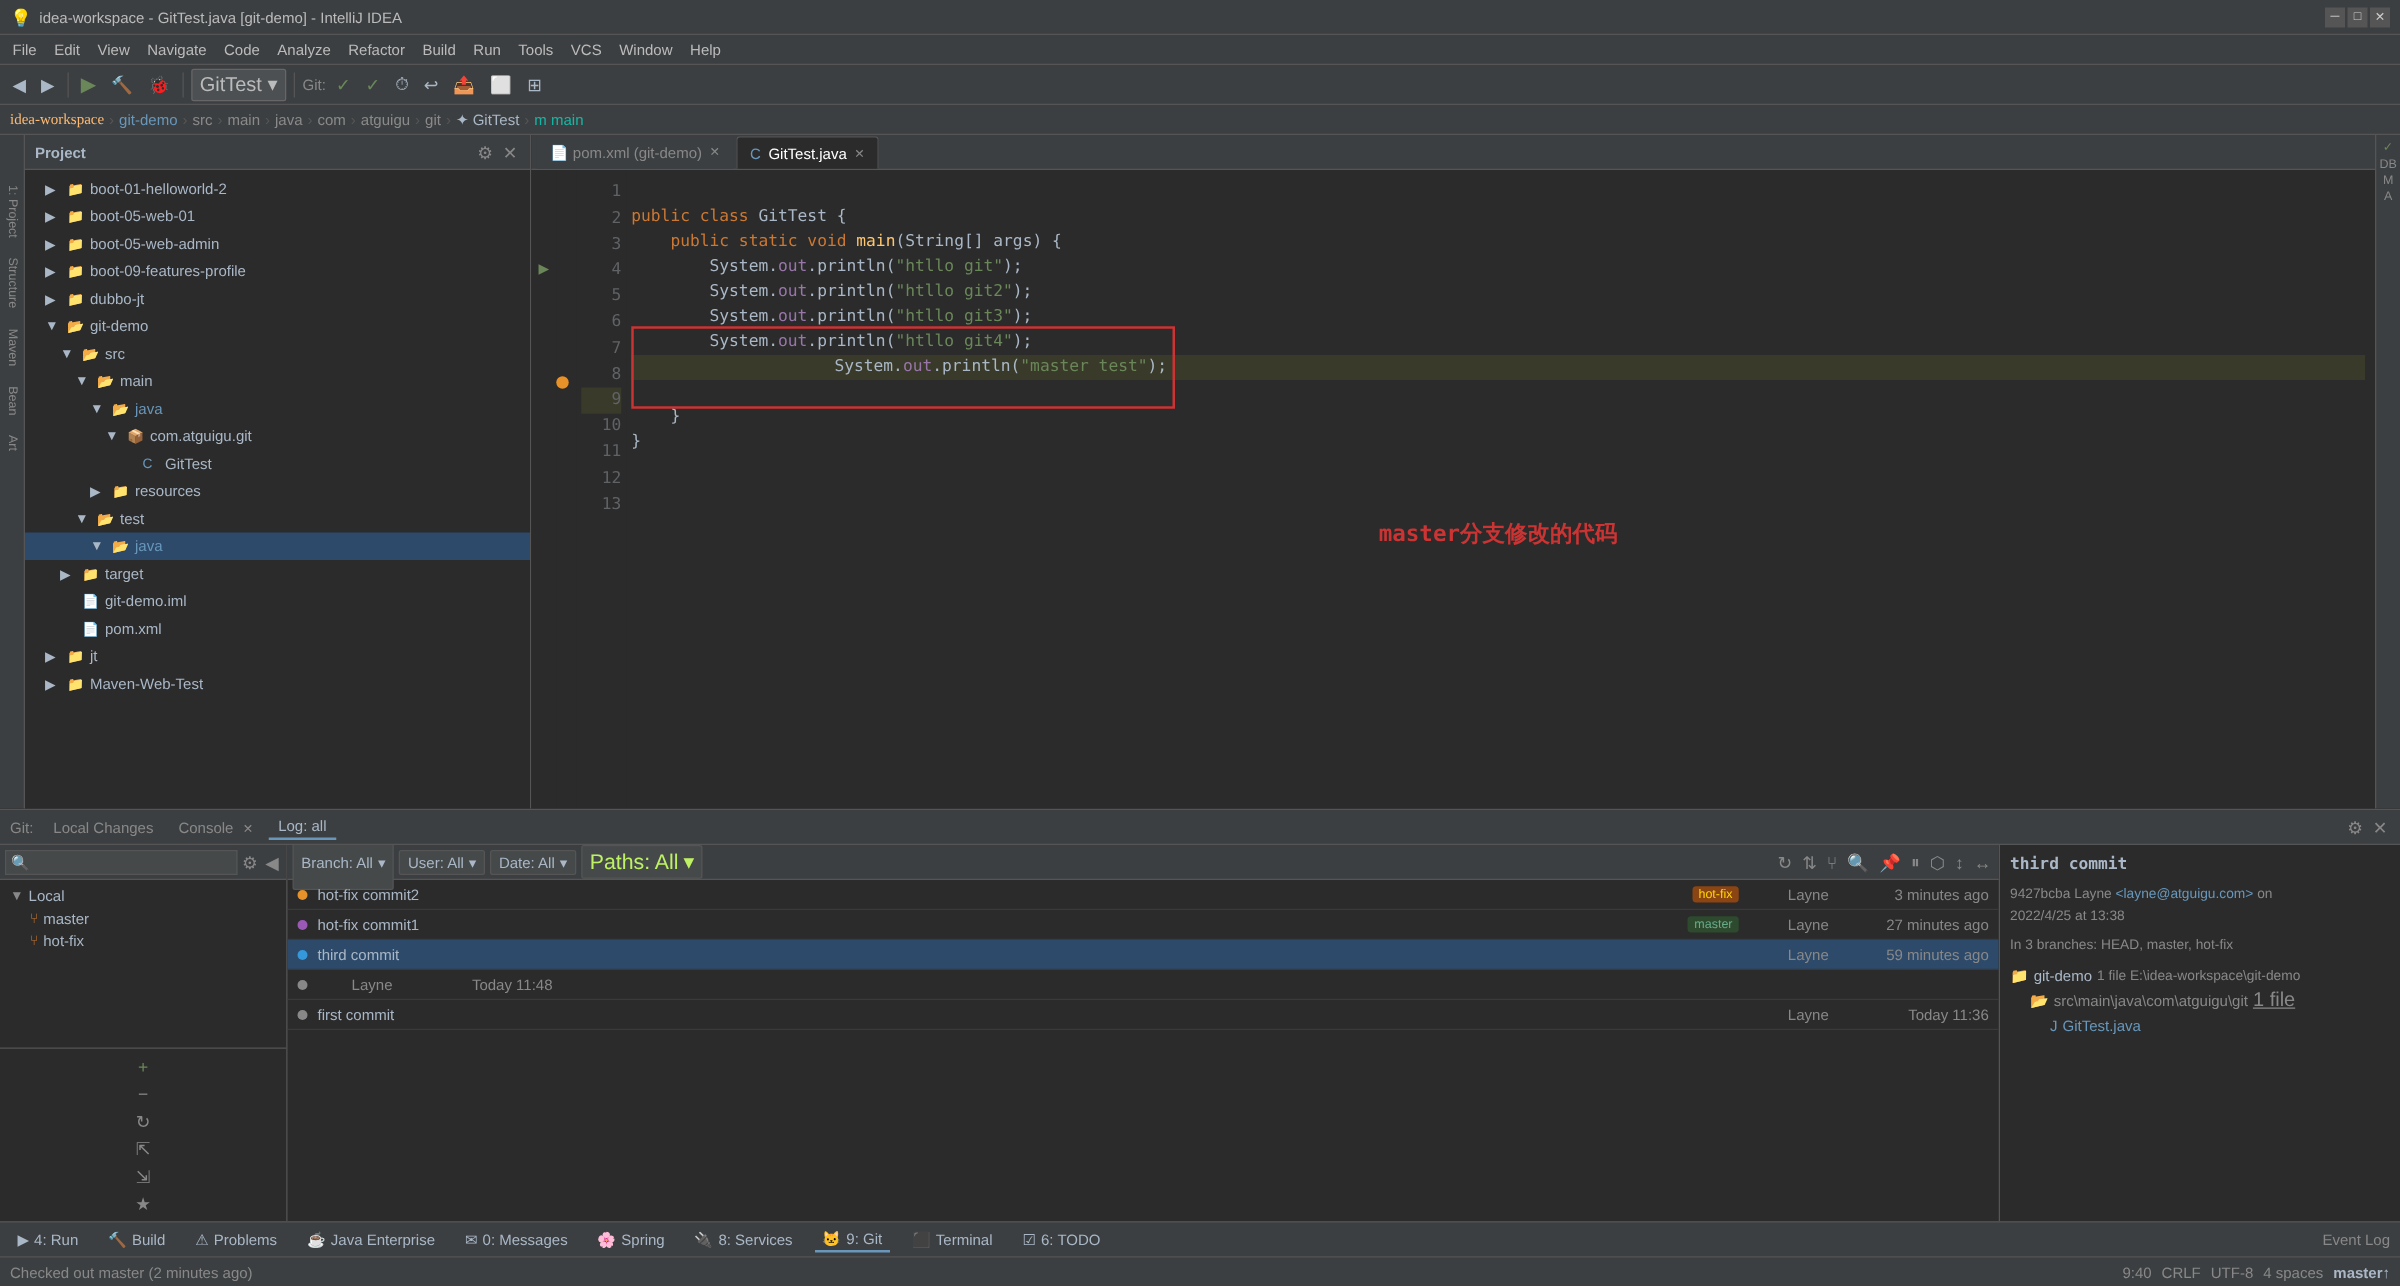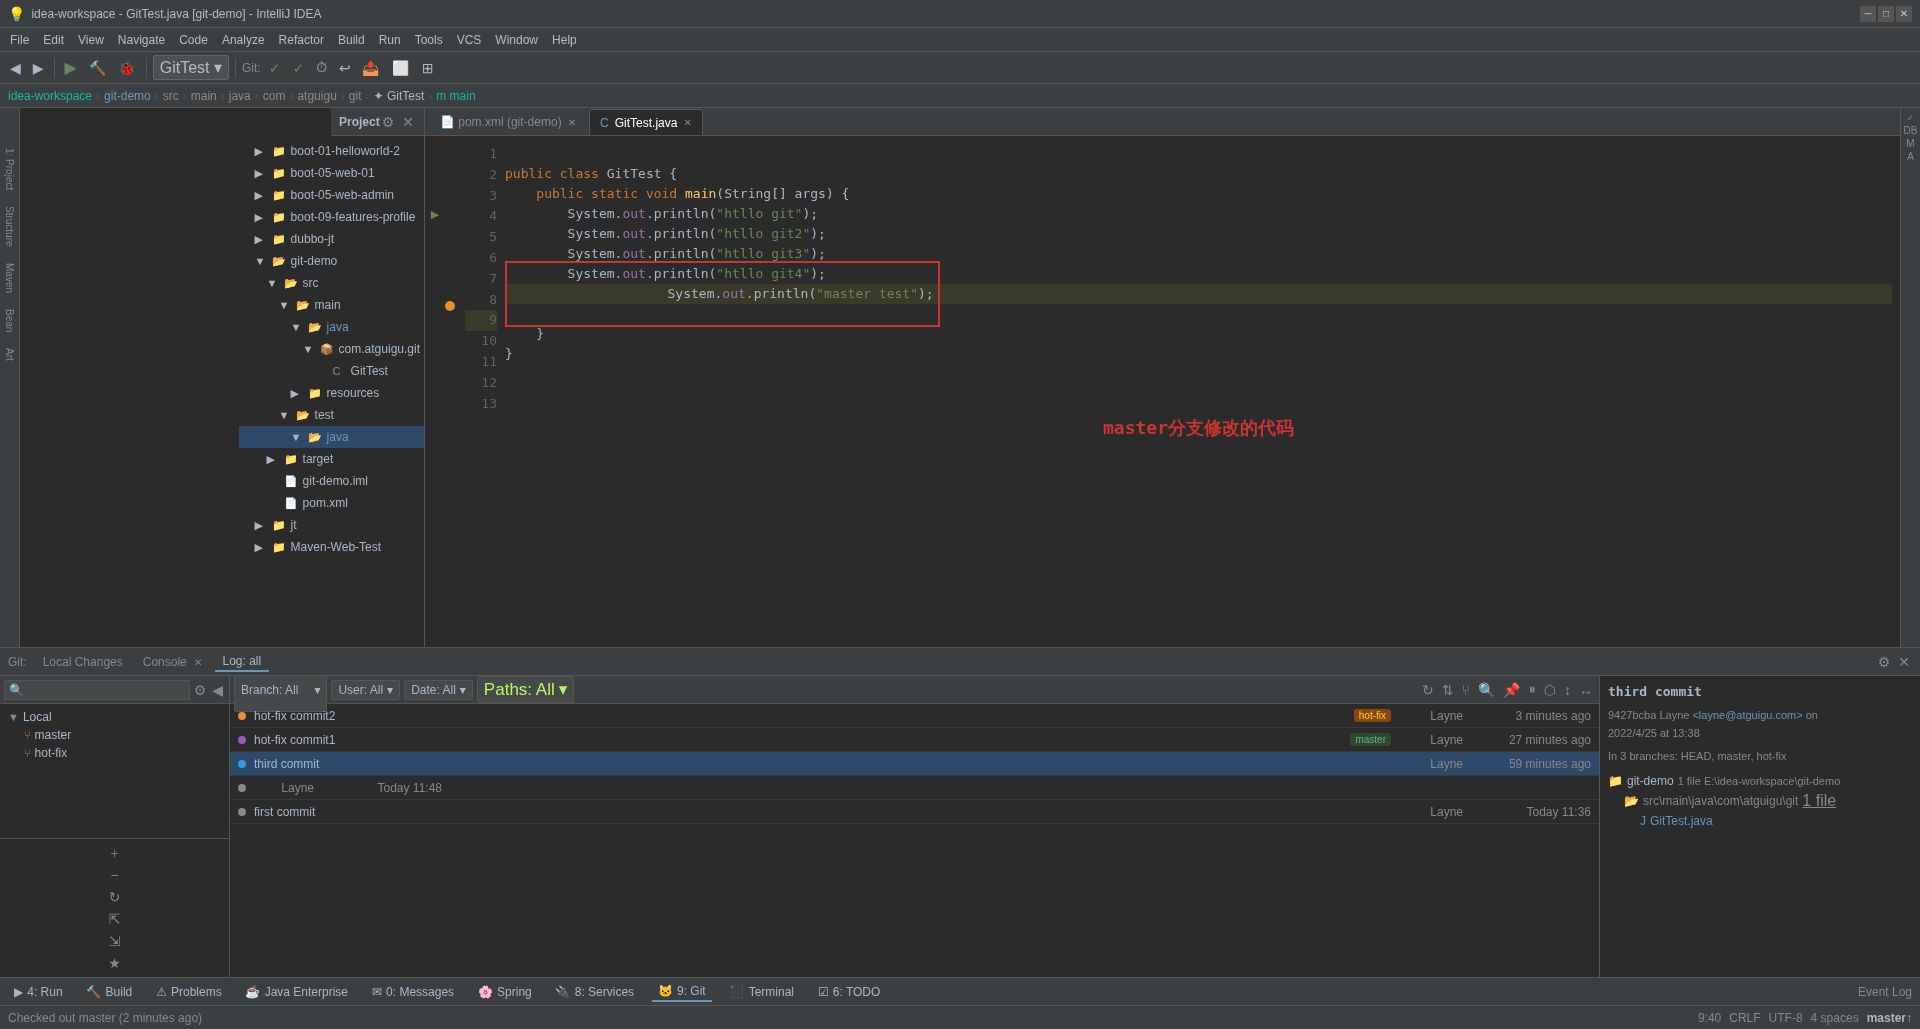--- a/index.html
+++ b/index.html
@@ -25,21 +25,21 @@
     .toolbar { background: #3c3f41; height: 32px; display: flex; align-items: center; padding: 0 6px; border-bottom: 1px solid #555; flex-shrink: 0; gap: 4px; }
     .toolbar-btn { background: none; border: none; color: #a9b7c6; cursor: pointer; padding: 2px 4px; font-size: 14px; }
     .toolbar-separator { width: 1px; height: 20px; background: #555; margin: 0 2px; }
     .run-btn { color: #6a8759; font-size: 16px; }
     .git-dropdown { background: #4c5052; border: 1px solid #666; color: #bbb; font-size: 16px; padding: 2px 6px; cursor: pointer; border-radius: 2px; }
 
     
     .main-area { display: flex; flex: 1; overflow: hidden; }
 
     
-    .project-panel { width: 405px; display: flex; flex-direction: column; border-right: 1px solid #555; flex-shrink: 0; align-items: flex-end; }
+    .project-panel { width: 405px; display: flex; flex-direction: column; border-right: 1px solid #555; flex-shrink: 0; }
     .project-header { background: #3c3f41; height: 28px; display: flex; align-items: center; justify-content: space-between; padding: 0 8px; border-bottom: 1px solid #555; }
     .project-header-title { color: #a9b7c6; font-size: 12px; font-weight: bold; }
     .project-header-icons { display: flex; gap: 4px; }
     .project-tree { flex: 1; overflow-y: auto; background: #2b2b2b; padding: 4px 0; }
     .tree-item { display: flex; align-items: center; gap: 4px; padding: 1px 4px; cursor: pointer; height: 22px; }
     .tree-item.highlighted { background: #2d4a6a; }
     .tree-icon { font-size: 11px; width: 14px; flex-shrink: 0; }
     .tree-label { font-size: 12px; }
     .tree-label.blue { color: #6897bb; }
     .indent-1 { padding-left: 16px; }
@@ -166,21 +166,21 @@
   <button class="toolbar-btn" style="color:#6a8759;">✓</button>
   <button class="toolbar-btn" style="color:#6a8759;">✓</button>
   <button class="toolbar-btn">⏱</button>
   <button class="toolbar-btn">↩</button>
   <button class="toolbar-btn">📤</button>
   <button class="toolbar-btn">⬜</button>
   <button class="toolbar-btn">⊞</button>
 </div>
 
 <div class="breadcrumb-bar">
-  <span style="color:#14b8a6;">idea-workspace</span>
+  <span style="color:#fdba74;font-family:Liberation Serif, serif;">idea-workspace</span>
   <span class="sep">›</span>
   <span style="color:#6897bb;">git-demo</span>
   <span class="sep">›</span>
   <span>src</span>
   <span class="sep">›</span>
   <span>main</span>
   <span class="sep">›</span>
   <span>java</span>
   <span class="sep">›</span>
   <span>com</span>
@@ -458,21 +458,21 @@
         <button class="icon-btn">↻</button>
         <button class="icon-btn">⇱</button>
         <button class="icon-btn">⇲</button>
         <button class="icon-btn">★</button>
       </div>
     </div>
 
     <div class="git-log">
 
       <div class="git-log-toolbar">
-        <div style="background:#45494a;border:1px solid #555;color:#a9b7c6;padding:14px 6px;font-size:12px;display:flex;align-items:center;gap:16px;cursor:pointer;border-radius:2px;">
+        <div style="background:#45494a;border:1px solid #555;color:#a9b7c6;padding:14px 6px;font-size:12px;display:flex;align-items:center;gap:4px;cursor:pointer;border-radius:2px;">
           <span>Branch: All</span>
           <span>▾</span>
         </div>
         <div style="background:#45494a;border:1px solid #555;color:#a9b7c6;padding:2px 6px;font-size:12px;display:flex;align-items:center;gap:4px;cursor:pointer;border-radius:2px;">
           <span>User: All</span>
           <span>▾</span>
         </div>
         <div style="background:#45494a;border:1px solid #555;color:#a9b7c6;padding:2px 6px;font-size:12px;display:flex;align-items:center;gap:4px;cursor:pointer;border-radius:2px;">
           <span>Date: All</span>
           <span>▾</span>

